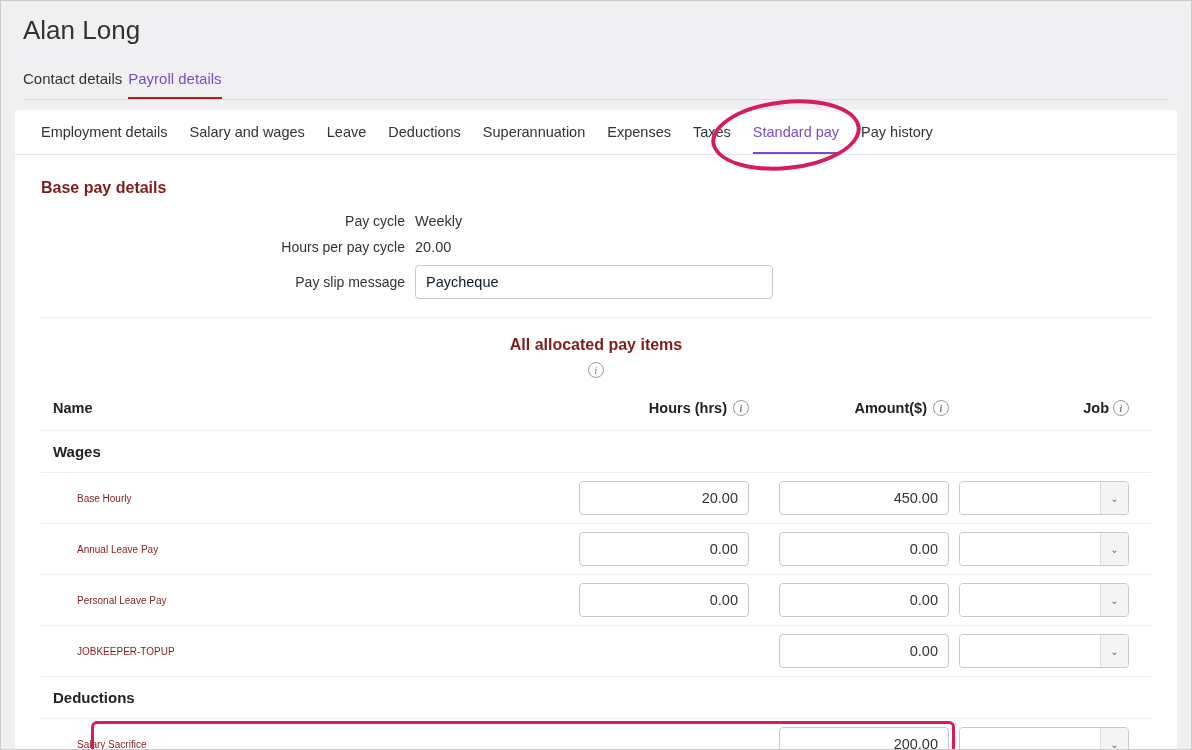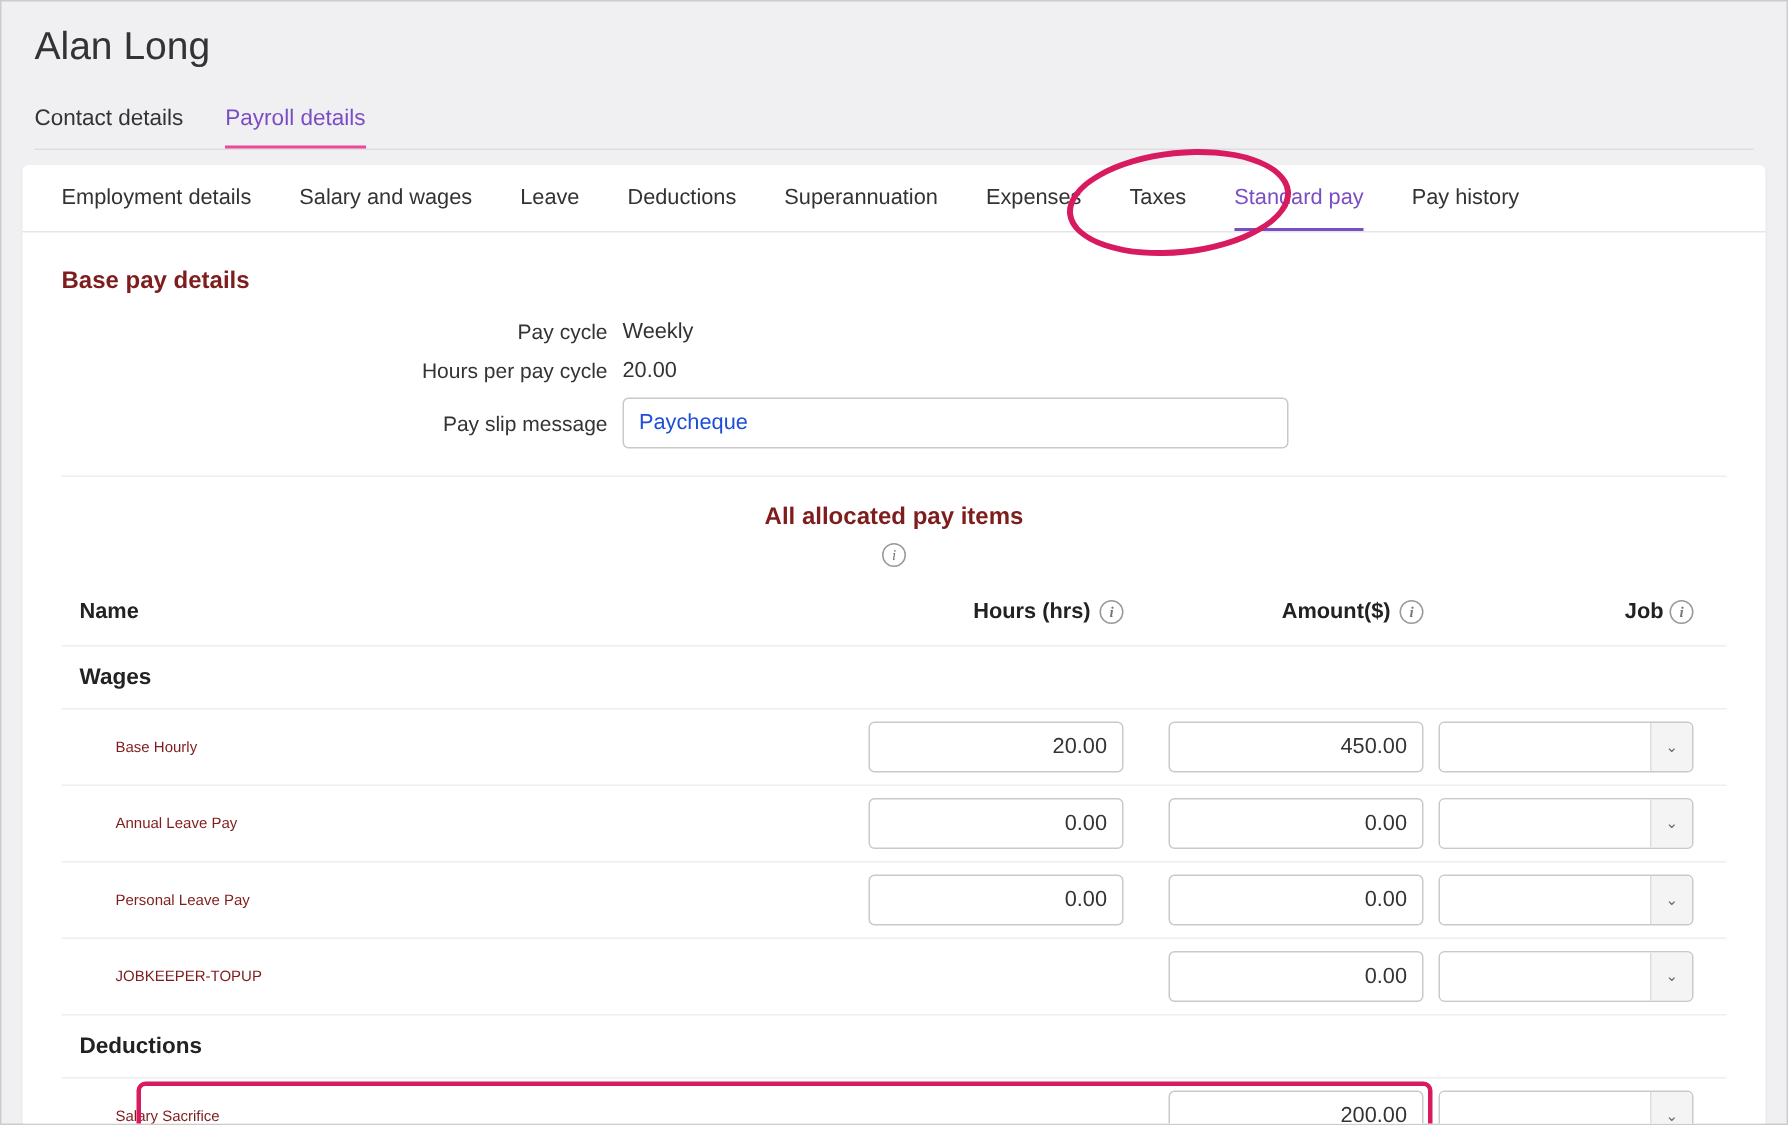--- a/index.html
+++ b/index.html
@@ -15,45 +15,45 @@
 .page-header {
   padding: 14px 22px 0 22px;
 }
 .page-title {
   font-size: 26px;
   font-weight: 400;
   color: #333;
 }
 .top-tabs {
   display: flex;
-  gap: 28px;
+  gap: 6px;
   border-bottom: 1px solid #ddd;
   margin-top: 18px;
 }
 .top-tab {
   padding: 6px 0 10px 0;
   font-size: 15px;
   color: #333;
   cursor: pointer;
   border-bottom: 2px solid transparent;
 }
 .top-tab.active {
   color: #7b4dc4;
-  border-bottom: 2px solid #ec4899;
+  border-bottom: 2px solid #b91c1c;
 }
 .card {
   background: #fff;
   margin: 10px 14px;
   border-radius: 4px;
   box-shadow: 0 1px 2px rgba(0,0,0,0.05);
   padding: 0;
 }
 .sub-tabs {
   display: flex;
-  gap: 32px;
+  gap: 22px;
   border-bottom: 1px solid #e5e5e5;
   padding: 14px 26px 0 26px;
   position: relative;
   align-items: center;
 }
 .sub-tab {
   padding: 0 0 12px 0;
   font-size: 14.5px;
   color: #333;
   cursor: pointer;
@@ -93,27 +93,27 @@
   text-align: right;
   padding-right: 10px;
   font-size: 14px;
   color: #333;
 }
 .form-value {
   font-size: 14.5px;
   color: #333;
 }
 .text-input {
-  width: 444px;
+  width: 358px;
   height: 34px;
   border: 1px solid #c9c9c9;
   border-radius: 4px;
   padding: 0 10px;
   font-size: 14.5px;
-  color: #1d4ed8;
+  color: #0f172a;
 }
 .divider {
   border: none;
   border-top: 1px solid #eee;
   margin: 18px 0;
 }
 .section-title-row {
   display: flex;
   align-items: center;
   gap: 8px;

